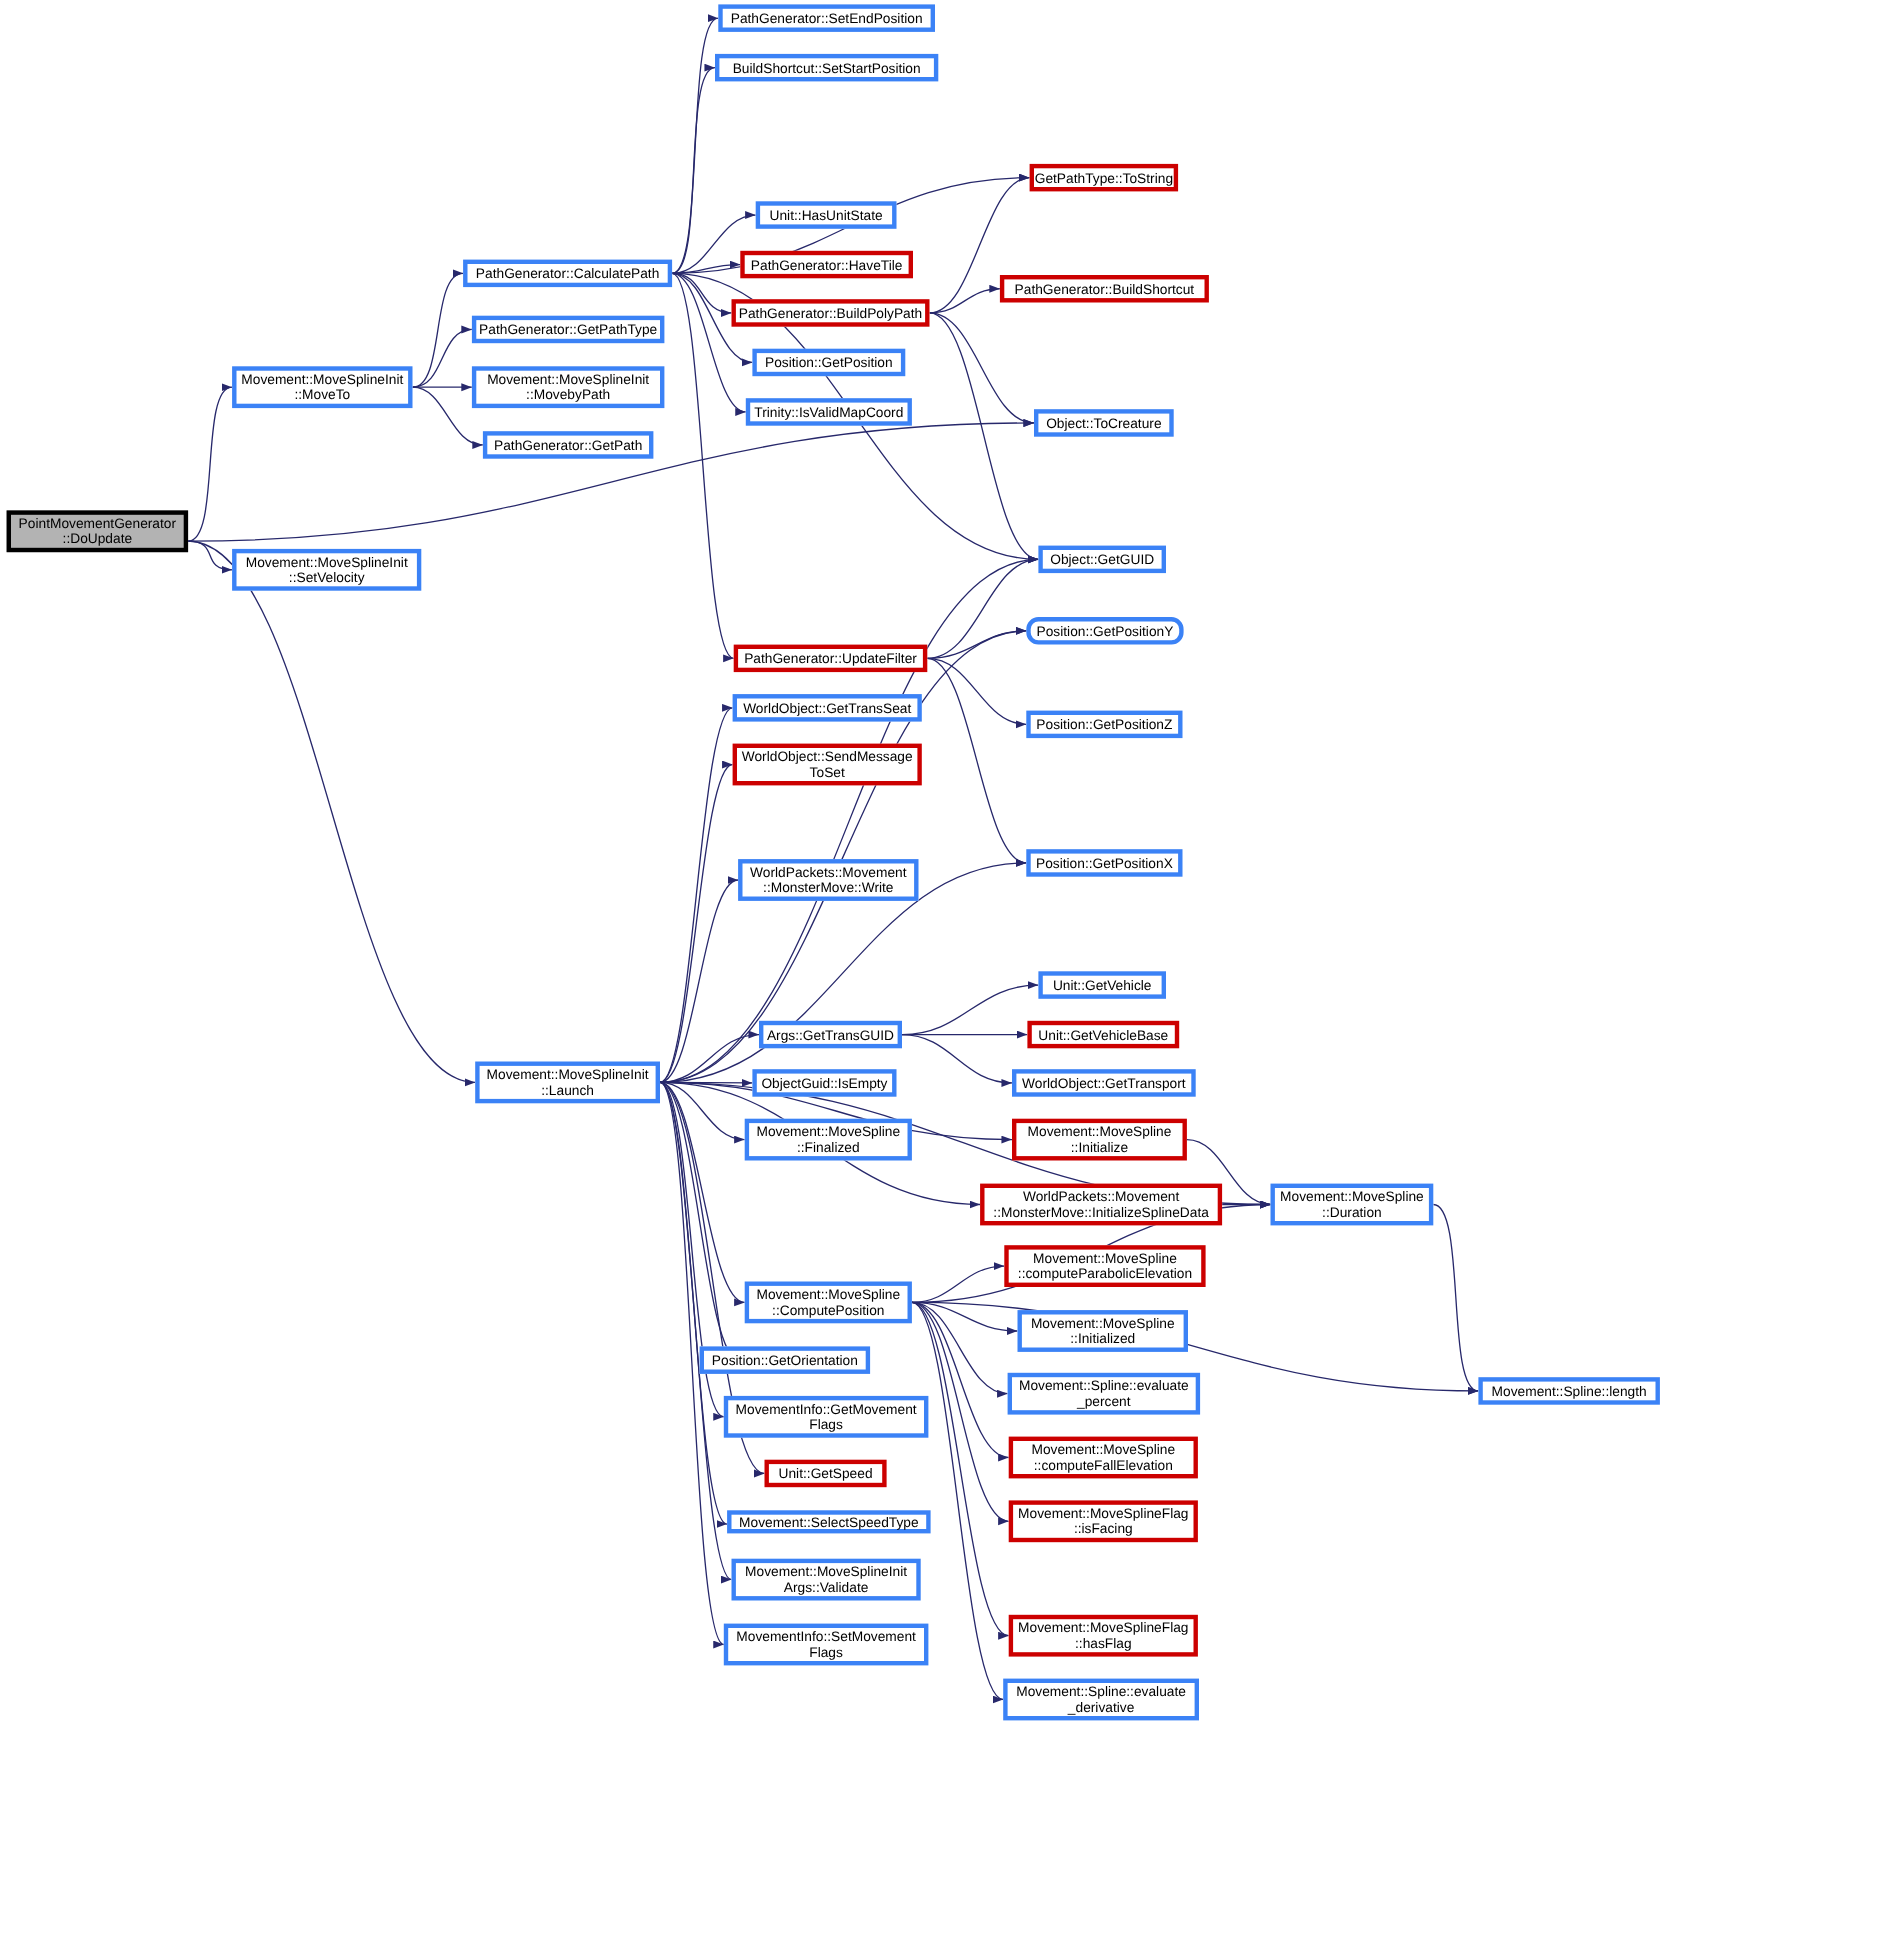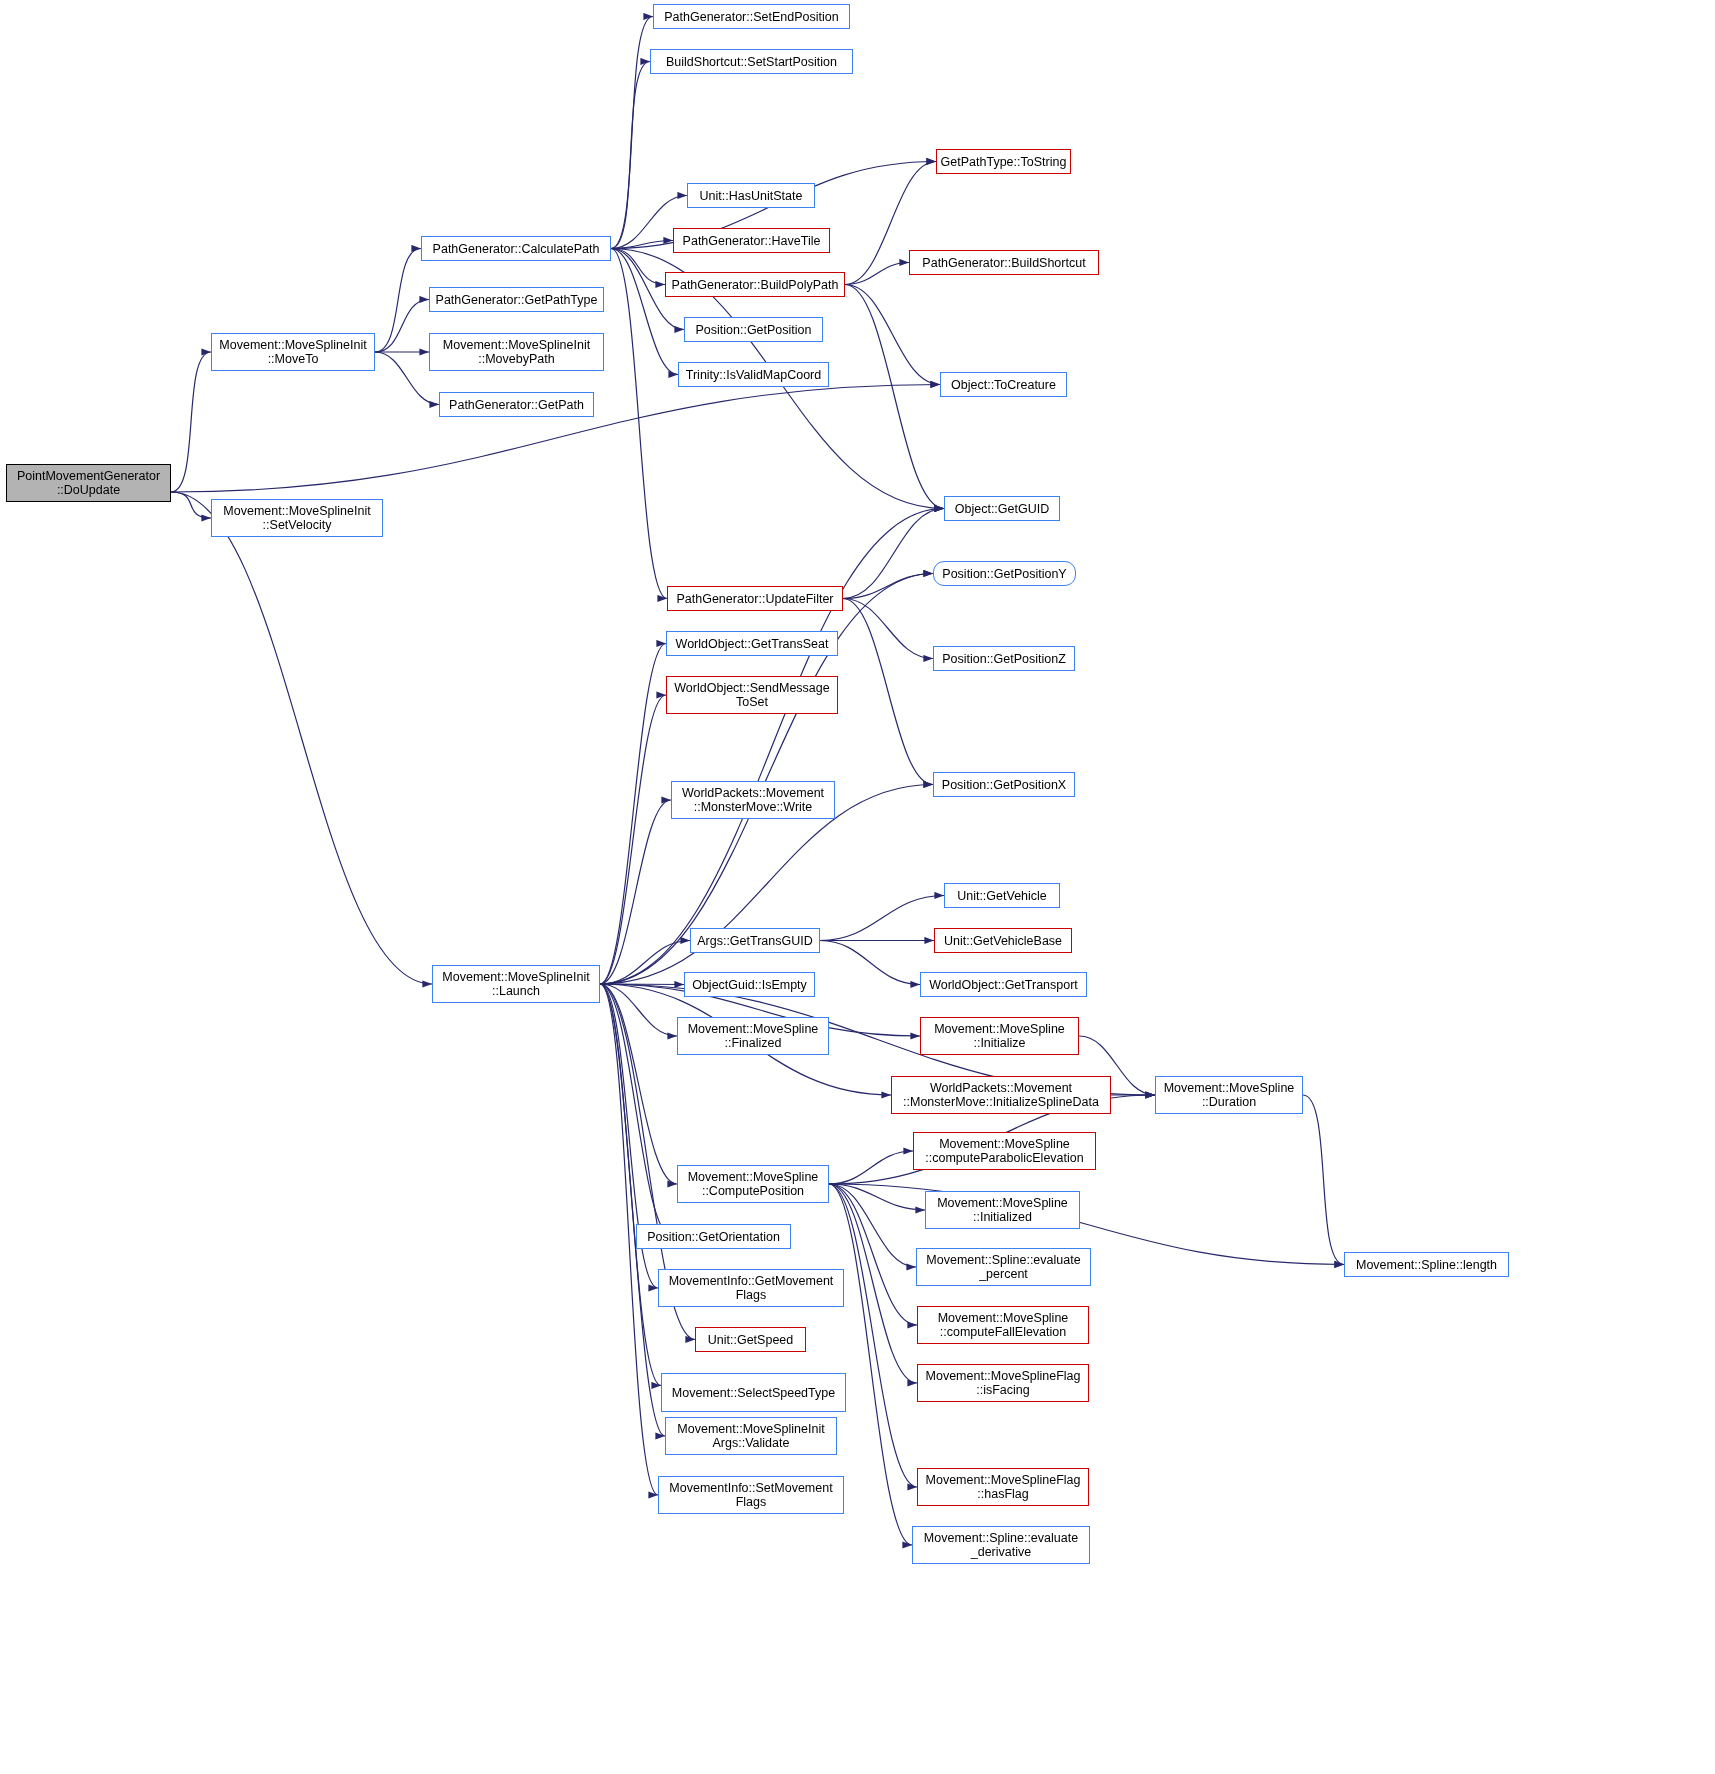--- a/index.html
+++ b/index.html
@@ -18,21 +18,21 @@
     position: absolute;
     left: 0;
     top: 0;
     width: 1715px;
     height: 1774px;
     pointer-events: none;
   }
   .node {
     position: absolute;
     box-sizing: border-box;
-    border: 1px solid #3b82f6;
+    border: 4px solid #3b82f6;
     background: #ffffff;
     color: #000000;
     font-size: 12.5px;
     line-height: 1.12;
     display: flex;
     align-items: center;
     justify-content: center;
     text-align: center;
     white-space: pre-line;
     padding: 1px 3px;
@@ -175,21 +175,21 @@
       <div class="node" style="left: 916px; top: 1248px; width: 175px; height: 38px;"><span>Movement::Spline::evaluate
 _percent</span></div>
       <div class="node" style="left: 1344px; top: 1252px; width: 165px; height: 25px;"><span>Movement::Spline::length</span></div>
       <div class="node" style="left: 658px; top: 1269px; width: 186px; height: 38px;"><span>MovementInfo::GetMovement
 Flags</span></div>
       <div class="node red" style="left: 917px; top: 1306px; width: 172px; height: 38px;"><span>Movement::MoveSpline
 ::computeFallElevation</span></div>
       <div class="node red" style="left: 695px; top: 1327px; width: 111px; height: 25px;"><span>Unit::GetSpeed</span></div>
       <div class="node red" style="left: 917px; top: 1364px; width: 172px; height: 38px;"><span>Movement::MoveSplineFlag
 ::isFacing</span></div>
-      <div class="node" style="left: 661px; top: 1373px; width: 185px; height: 39px;"><span>Movement::SelectSpeedType</span></div>
+      <div class="node" style="left: 661px; top: 1373px; width: 185px; height: 21px;"><span>Movement::SelectSpeedType</span></div>
       <div class="node" style="left: 665px; top: 1417px; width: 172px; height: 38px;"><span>Movement::MoveSplineInit
 Args::Validate</span></div>
       <div class="node red" style="left: 917px; top: 1468px; width: 172px; height: 38px;"><span>Movement::MoveSplineFlag
 ::hasFlag</span></div>
       <div class="node" style="left: 658px; top: 1476px; width: 186px; height: 38px;"><span>MovementInfo::SetMovement
 Flags</span></div>
       <div class="node" style="left: 912px; top: 1526px; width: 178px; height: 38px;"><span>Movement::Spline::evaluate
 _derivative</span></div>
     </div>
 </div>

